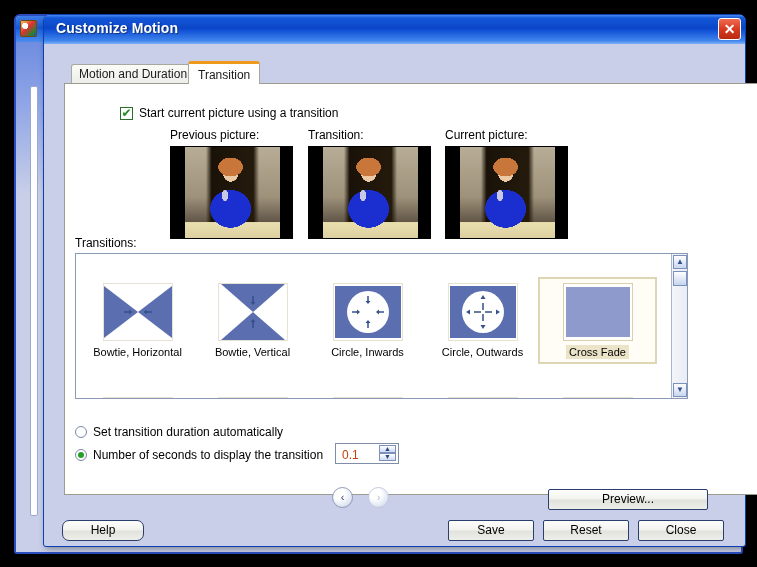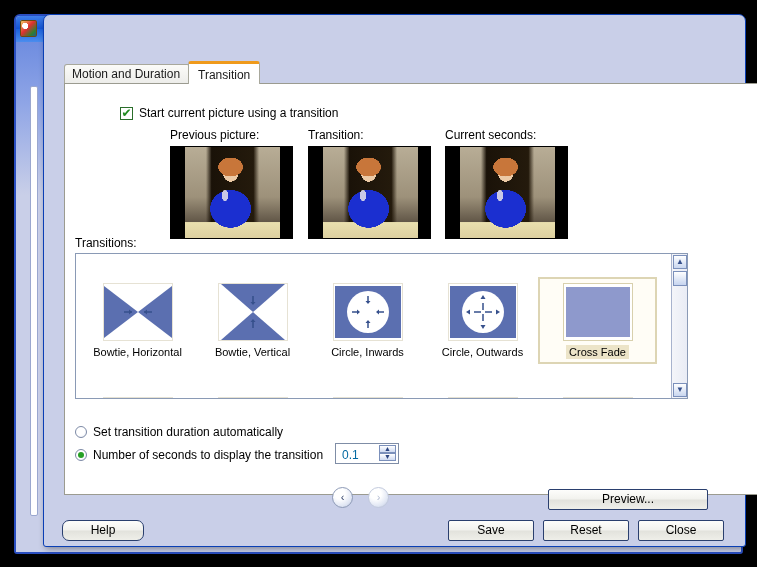--- a/index.html
+++ b/index.html
@@ -217,21 +217,21 @@
   }
   .rad-label { font-size:12px; color:#000; }
 
   .spin {
     position:absolute; left:260px; top:-5px;
     width:64px; height:21px; background:#ffffff;
     border:1px solid #7f8da6; box-sizing:border-box;
   }
   .spin input {
     position:absolute; left:4px; top:0; width:36px; height:19px;
-    border:none; outline:none; font-size:12px; color:#0369a1;
+    border:none; outline:none; font-size:12px; color:#c2410c;
     font-family:"Liberation Sans",sans-serif; background:transparent;
   }
   .spin-btns { position:absolute; right:2px; top:1px; width:17px; height:17px; }
   .spin-b {
     position:absolute; left:0; width:17px; height:8px;
     background: linear-gradient(to bottom,#ffffff,#cfdaf1);
     border:1px solid #7b90bb; box-sizing:border-box;
     font-size:7px; line-height:6px; text-align:center; color:#2c4580; cursor:pointer;
   }
   .spin-b.u { top:0; } .spin-b.d { top:8px; }
@@ -266,23 +266,29 @@
         <span class="gx">✕</span>
       </div>
     </div>
     <div class="bg-strip-left"></div>
     <div class="bg-pane-left"></div>
     <div class="bg-pane-right"></div>
   </div>
 
   <div class="dialog">
 
+    <div class="dlg-titlebar">
+      <div class="dlg-title">Customize Motion</div>
+      <div class="dlg-close">
+        <span class="gx">✕</span>
+      </div>
+    </div>
 
     <div class="tabstrip">
-      <div class="tab" style="left:0;padding-left:7px;">
+      <div class="tab" style="left:7px;padding-left:7px;">
         <span>Motion and Duration</span>
       </div>
       <div class="tab active" style="left:124px;">
         <span>Transition</span>
       </div>
     </div>
 
     <div class="panel">
 
       <div class="chk-row">
@@ -296,21 +302,21 @@
             <div class="photo"></div>
           </div>
       </div>
       <div class="thumbwrap" style="left:243px;">
         <span class="thumb-cap">Transition:</span>
         <div class="thumb">
             <div class="photo"></div>
           </div>
       </div>
       <div class="thumbwrap" style="left:380px;">
-        <span class="thumb-cap">Current seconds:</span>
+        <span class="thumb-cap">Current picture:</span>
         <div class="thumb">
             <div class="photo"></div>
           </div>
       </div>
 
       <div class="tr-label">Transitions:</div>
       <div class="tr-box">
         <div class="tr-grid">
 
           <div class="tr-cell" style="left:4px; top:6px;">

